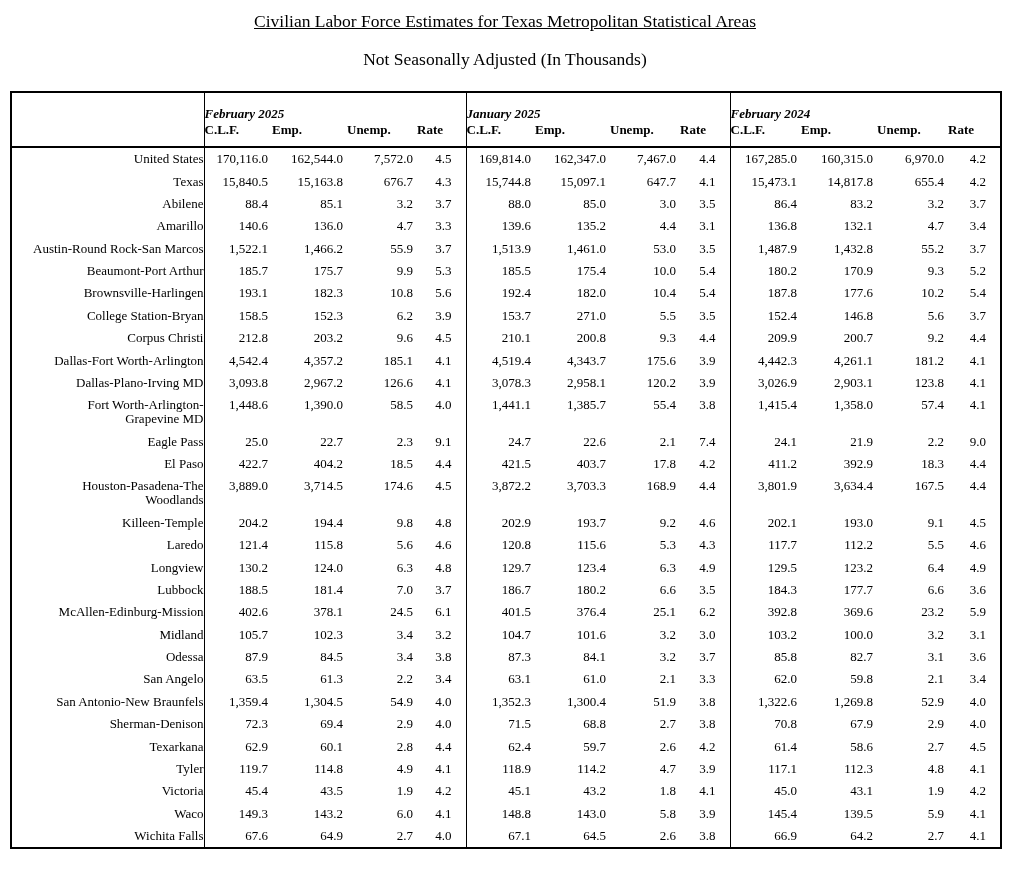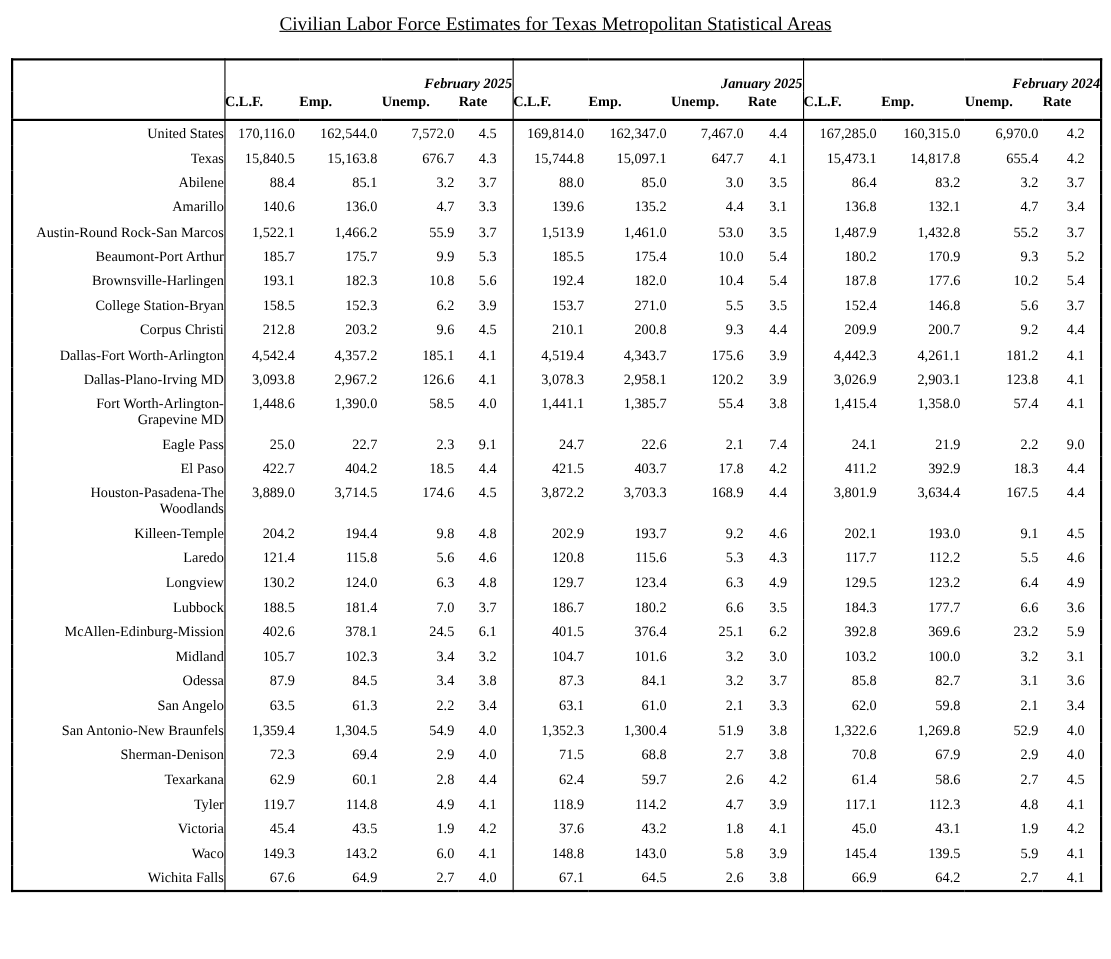--- a/index.html
+++ b/index.html
@@ -37,21 +37,21 @@
     margin: 22px 0 0 10px;
     border: 2px solid #000;
     font-size: 13px;
   }
   table.lf thead { border-bottom: 2px solid #000; }
   .group-start { border-left: 1.5px solid #000; }
 
   th.group-head {
     font-weight: bold;
     font-style: italic;
-    text-align: right;
+    text-align: left;
     padding: 13px 0 0 0;
     line-height: 15px;
     vertical-align: bottom;
   }
   th.label-head { vertical-align: bottom; }
   th.col-head {
     font-weight: bold;
     text-align: left;
     padding: 1px 4px 9px 0;
     line-height: 15px;
@@ -74,20 +74,21 @@
     line-height: 14px;
     white-space: nowrap;
   }
   td.num.rate { padding-right: 14px; }
 </style>
 </head>
 <body>
 
 <div class="page">
   <h1 class="title">Civilian Labor Force Estimates for Texas Metropolitan Statistical Areas</h1>
+  <h2 class="subtitle">Not Seasonally Adjusted (In Thousands)</h2>
 
   <table class="lf">
     <colgroup>
       <col style="width:193px">
       <col style="width:68px">
         <col style="width:75px">
         <col style="width:70px">
         <col style="width:49px">
       <col style="width:69px">
         <col style="width:75px">
@@ -525,21 +526,21 @@
           <td class="num">112.3</td>
           <td class="num">4.8</td>
           <td class="num rate">4.1</td>
         </tr>
         <tr>
           <td class="label">Victoria</td>
           <td class="num group-start">45.4</td>
           <td class="num">43.5</td>
           <td class="num">1.9</td>
           <td class="num rate">4.2</td>
-          <td class="num group-start">37.6</td>
+          <td class="num group-start">45.1</td>
           <td class="num">43.2</td>
           <td class="num">1.8</td>
           <td class="num rate">4.1</td>
           <td class="num group-start">45.0</td>
           <td class="num">43.1</td>
           <td class="num">1.9</td>
           <td class="num rate">4.2</td>
         </tr>
         <tr>
           <td class="label">Waco</td>

